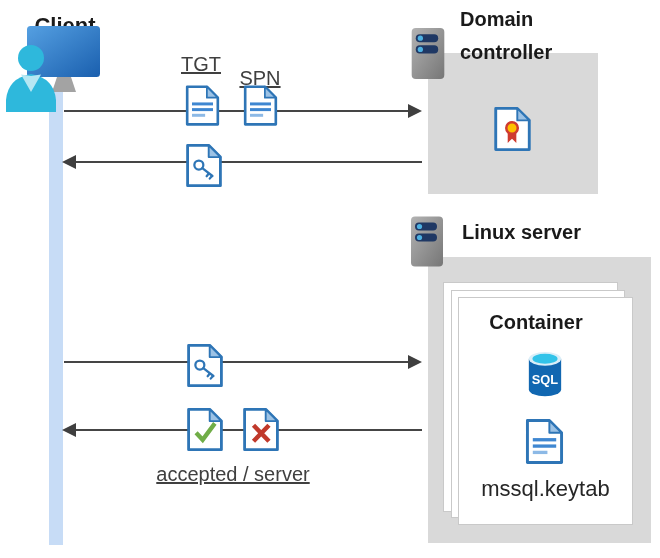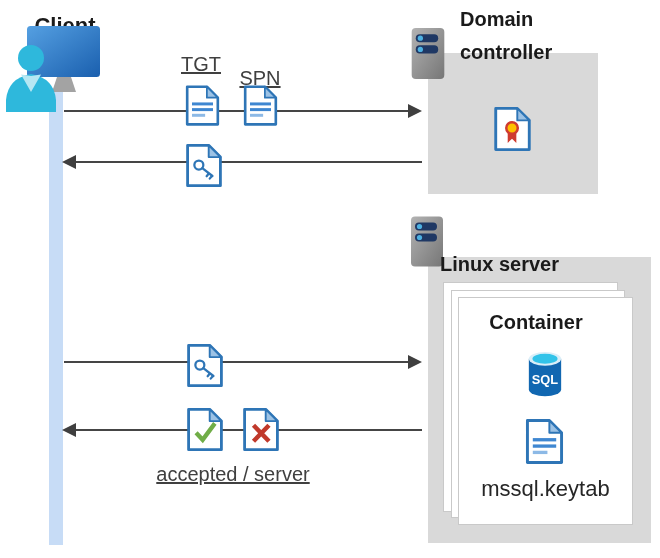--- a/index.html
+++ b/index.html
@@ -120,21 +120,21 @@
       <use href="#sym-server"></use>
     </svg>
   <div class="abs heading" style="left:460px;top:3px;width:112px;line-height:33px;">Domain controller</div>
   <svg class="icon" style="left:492px;top:106px;" width="41" height="46" viewBox="0 0 40 48">
       <use href="#sym-doc-cert"></use>
     </svg>
 
   <svg class="icon" style="left:410px;top:215px;" width="34" height="53" viewBox="0 0 34 52">
       <use href="#sym-server"></use>
     </svg>
-  <div class="abs heading" style="left:440px;top:221px;width:180px;margin-top:32px;">Linux server</div>
+  <div class="abs heading" style="left:462px;top:221px;width:180px;">Linux server</div>
 
   <div class="abs heading center" style="left:458px;top:311px;width:156px;">Container</div>
   <svg class="icon" style="left:526px;top:350px;" width="38" height="48" viewBox="0 0 40 50">
     <use href="#sym-sql"></use>
     <text x="20" y="36" text-anchor="middle" font-family="Liberation Sans, sans-serif" font-size="13.5" font-weight="bold" fill="#ffffff">SQL</text>
   </svg>
   <svg class="icon" style="left:525px;top:418px;" width="39" height="47" viewBox="0 0 40 48">
       <use href="#sym-doc-lines"></use>
     </svg>
   <div class="abs center" style="left:458px;top:476px;width:175px;font-size:22px;color:#262626;">mssql.keytab</div>

